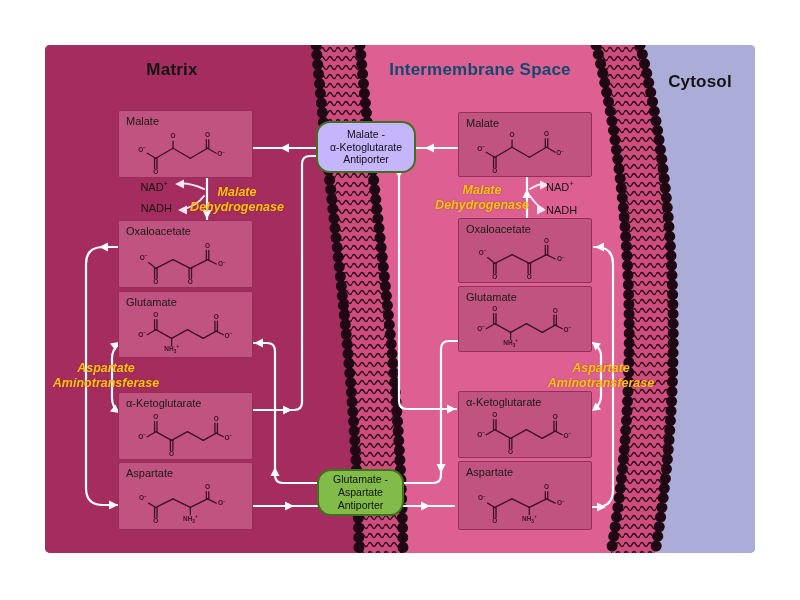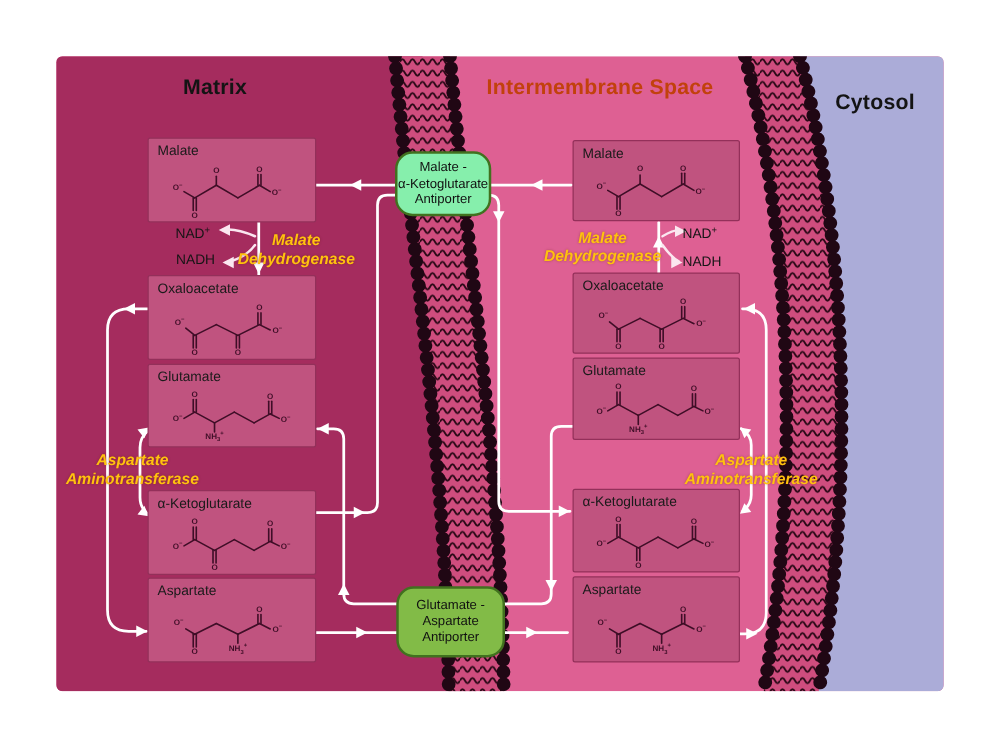--- a/index.html
+++ b/index.html
@@ -101,21 +101,21 @@
           <path d="M175,184 l9,-4.6 l0,9.2 z" style="fill: rgb(251, 231, 240);"></path>
           <path d="M178,210 l9,-4.6 l0,9.2 z" style="fill: rgb(251, 231, 240);"></path>
           <path d="M549,185 l-9,-4.6 l0,9.2 z" style="fill: rgb(251, 231, 240);"></path>
           <path d="M546,210 l-9,-4.6 l0,9.2 z" style="fill: rgb(251, 231, 240);"></path>
         </g>
       </g>
     </g>
   </svg>
 
   <div class="heading" style="left: 92px; top: 60px; width: 160px; color: rgb(20, 20, 20);">Matrix</div>
-  <div class="heading" style="left: 360px; top: 60px; width: 240px; color: #c2410c;">Intermembrane Space</div>
+  <div class="heading" style="left: 360px; top: 60px; width: 240px; color: #0c4a6e;">Intermembrane Space</div>
   <div class="heading" style="left: 640px; top: 72px; width: 120px; color: rgb(20, 20, 20);">Cytosol</div>
 
   <div class="mol-box" style="left: 118px; top: 110px; width: 135px; height: 68px; background: rgb(192, 83, 127); border: 1px solid rgb(147, 48, 90);">
       <div class="mol-name" style="color:#1a1a1a">Malate</div>
       <svg class="struct" viewBox="0 0 160 64">
         <g style="stroke:#3f0e27;fill:none;stroke-width:1.8;stroke-linecap:round">
           <line x1="38" y1="38" x2="62" y2="24"></line>
           <line x1="62" y1="24" x2="86" y2="38"></line>
           <line x1="86" y1="38" x2="110" y2="24"></line>
           <line x1="62" y1="24" x2="62" y2="14"></line>
@@ -352,26 +352,26 @@
         </g>
         <g style="fill:#3f0e27;stroke:none;font:bold 9px 'Liberation Sans',sans-serif;text-anchor:middle">
           <text x="20" y="24">O<tspan dy="-3.5" font-size="6.5">−</tspan></text>
           <text x="38" y="56">O</text>
           <text x="86" y="53">NH<tspan dy="2.5" font-size="6.5">3</tspan><tspan dy="-7" font-size="6.5">+</tspan></text>
           <text x="110" y="9">O</text>
           <text x="130" y="31">O<tspan dy="-3.5" font-size="6.5">−</tspan></text>
         </g>
       </svg>
     </div>
-    <div class="antiporter" style="left: 316px; top: 121px; width: 77px; height: 52px; background: #86efac; border-color: rgb(65, 113, 31);">
+    <div class="antiporter" style="left: 316px; top: 121px; width: 100px; height: 52px; background: #c4b5fd; border-color: rgb(65, 113, 31);">
     <div>Malate -</div>
     <div>α-Ketoglutarate</div>
     <div>Antiporter</div>
   </div>
-  <div class="antiporter" style="left: 317px; top: 469px; width: 87px; height: 57px; background: rgb(130, 187, 71); border-color: rgb(65, 113, 31);">
+  <div class="antiporter" style="left: 317px; top: 469px; width: 87px; height: 47px; background: rgb(130, 187, 71); border-color: rgb(65, 113, 31);">
     <div>Glutamate -</div>
     <div>Aspartate</div>
     <div>Antiporter</div>
   </div>
 
   <div class="enzyme" style="left: 177px; top: 185px; width: 120px; color: rgb(255, 194, 14);">
     <div>Malate</div>
     <div>Dehydrogenase</div>
   </div>
   <div class="enzyme" style="left: 422px; top: 183px; width: 120px; color: rgb(255, 194, 14);">

